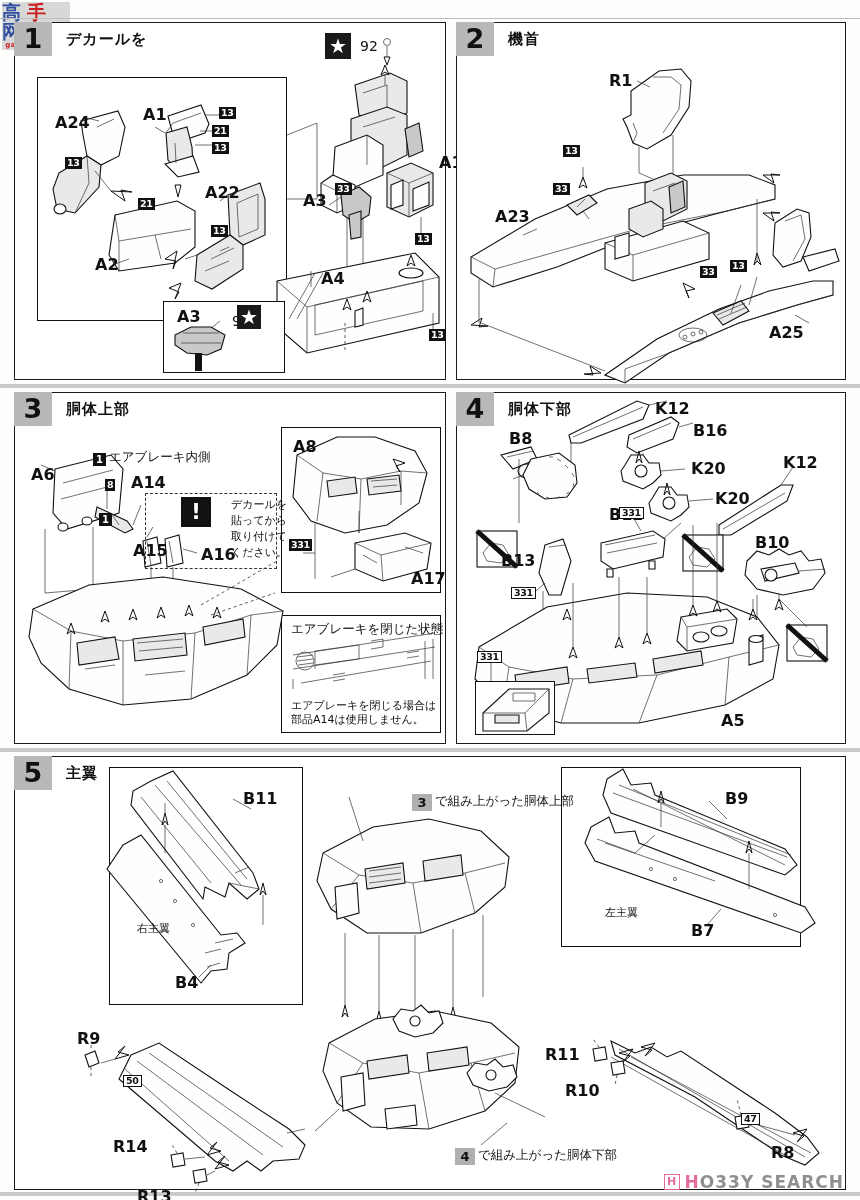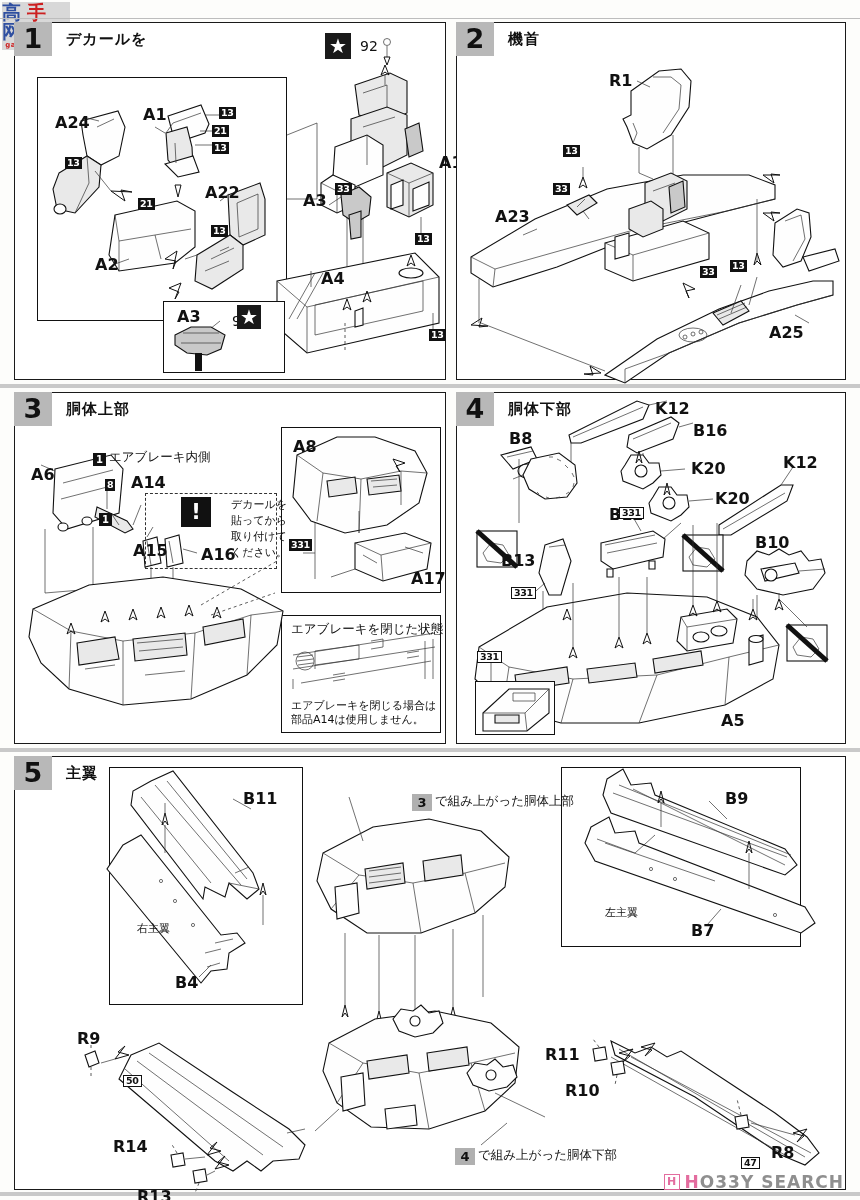--- a/index.html
+++ b/index.html
@@ -783,21 +783,21 @@
     <div class="lbl" style="left:710px;top:32px;">B9</div>
     <div class="lbl" style="left:676px;top:164px;">B7</div>
     <div class="lbl" style="left:62px;top:272px;">R9</div>
     <div class="lbl" style="left:98px;top:380px;">R14</div>
     <div class="lbl" style="left:122px;top:430px;">R13</div>
     <div class="lbl" style="left:530px;top:288px;text-align:right;">R11</div>
     <div class="lbl" style="left:550px;top:324px;">R10</div>
     <div class="lbl" style="left:756px;top:386px;">R8</div>
 
     <div class="code inv" style="left:68px;top:318px;margin-left:40px;">50</div>
-    <div class="code inv" style="left:726px;top:356px;margin-top:44px;">47</div>
+    <div class="code inv" style="left:726px;top:356px;">47</div>
 
     <div class="jp" style="left:122px;top:164px;">右主翼</div>
     <div class="jp" style="left:590px;top:148px;">左主翼</div>
 
     <div class="jp big" style="left:352px;top:36px;margin-left:45px;">
       <span class="chip grey">3</span><span>で組み上がった胴体上部</span>
     </div>
     <div class="jp big" style="left:440px;top:390px;">
       <span class="chip grey">4</span><span>で組み上がった胴体下部</span>
     </div>

